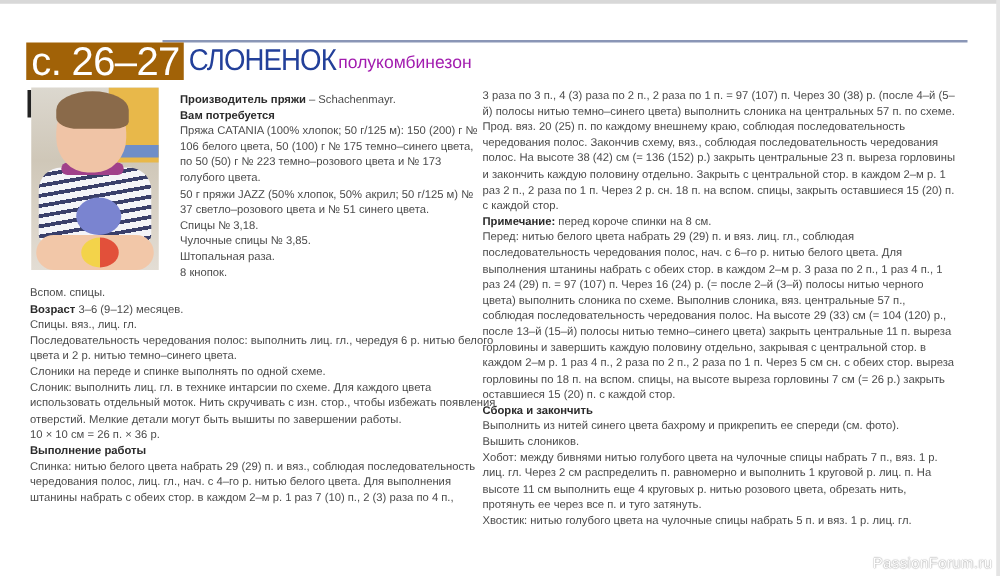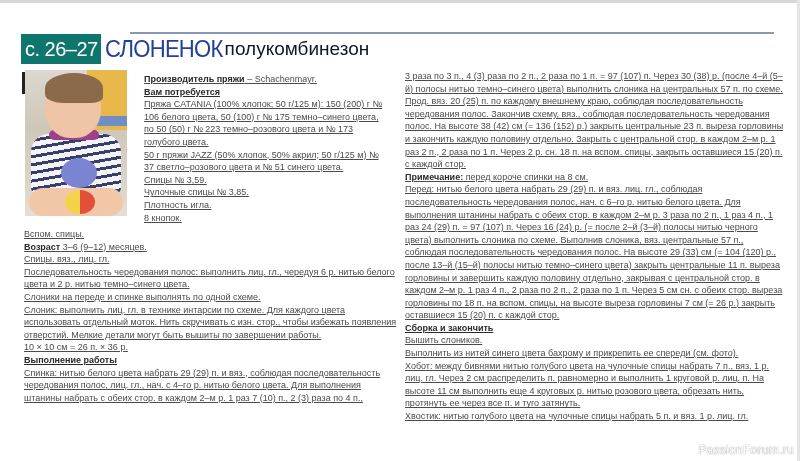--- a/index.html
+++ b/index.html
@@ -6,50 +6,50 @@
   body {
     width:800px; height:461px; overflow:hidden; position:relative;
     background:#ffffff;
     font-family:"Liberation Sans", sans-serif;
     color:#4a4a4a;
   }
   .topbar { position:absolute; left:0; top:0; width:800px; height:3px; background:#d8d8d8; }
   .rightedge { position:absolute; right:0; top:0; width:3px; height:461px; background:#e4e4e4; }
   .header { position:absolute; left:21px; top:34px; height:30px; display:flex; align-items:flex-end; }
   .page-badge {
-    background:#0f766e; color:#ffffff; font-size:20px; line-height:30px;
+    background:#a16207; color:#ffffff; font-size:32px; line-height:30px;
     padding:0 3px 0 4px; letter-spacing:-0.5px;
   }
   .title-main { color:#23409a; font-size:24px; line-height:30px; margin-left:4px; letter-spacing:-0.8px; transform:scaleX(0.92); transform-origin:left bottom; }
-  .title-sub { color:#0f172a; font-size:19px; line-height:30px; margin-left:-8px; padding-bottom:0; }
+  .title-sub { color:#a21caf; font-size:14px; line-height:30px; margin-left:-8px; padding-bottom:0; }
   .header-rule { position:absolute; left:130px; top:32px; width:644px; height:2px; background:#8a96b6; }
   .photo-rule { position:absolute; left:22px; top:72px; width:3px; height:22px; background:#222; }
   .photo {
     position:absolute; left:25px; top:70px; width:102px; height:146px; overflow:hidden;
     background:linear-gradient(180deg,#dcd8cf 0%, #cfc7b8 40%, #e3ddd4 100%);
   }
   .photo .shelf { position:absolute; right:0; top:0; width:40px; height:60px; background:#e8b84a; }
   .photo .shelf2 { position:absolute; right:0; top:46px; width:40px; height:10px; background:#6f8ec8; }
   .photo .head { position:absolute; left:20px; top:6px; width:56px; height:62px; border-radius:48% 48% 45% 45%; background:#f0c4a6; }
   .photo .hair { position:absolute; left:20px; top:3px; width:58px; height:30px; border-radius:50% 50% 20% 30%; background:#8a6a4a; }
   .photo .shirt {
     position:absolute; left:6px; top:64px; width:90px; height:60px; border-radius:18px 18px 6px 6px;
     background:repeating-linear-gradient(170deg,#f4f4f8 0 5px,#3a3f6a 5px 8px);
   }
   .photo .collar { position:absolute; left:24px; top:60px; width:50px; height:10px; border-radius:6px; background:#a0408a; }
   .photo .elephant { position:absolute; left:36px; top:88px; width:36px; height:30px; border-radius:50%; background:#7a84d0; }
   .photo .legs { position:absolute; left:4px; top:118px; width:94px; height:28px; border-radius:14px; background:#f2c7a8; }
   .photo .toy { position:absolute; left:40px; top:120px; width:30px; height:24px; border-radius:50%; background:linear-gradient(90deg,#f3d34a 0 50%,#e2503a 50%); }
 
   .col { position:absolute; font-size:9px; line-height:12.6px; color:#4b4b4b; }
-  .col p { margin:0;text-decoration:underline; }
+  .col p { margin:0; }
   .b { font-weight:bold; color:#2a2a2a; }
   .col-materials { left:144px; top:73px; width:240px; }
   .col-left { left:24px; top:228px; width:375px; }
-  .col-right { left:405px; top:70px; width:380px; }
+  .col-right { left:386px; top:70px; width:380px; }
   .watermark {
     position:absolute; right:6px; top:443px; font-size:12px; color:#ffffff;
     text-shadow: 0 0 1px #9a9a9a, 0 0 1px #9a9a9a;
     letter-spacing:0.3px;
     margin-left:20px;
   }
 </style>
 </head>
 <body>
 
@@ -74,42 +74,42 @@
   <div class="toy"></div>
   <div class="head"></div>
   <div class="hair"></div>
 </div>
 
 <div class="col col-materials">
   <p><span class="b">Производитель пряжи</span><span> – Schachenmayr.</span></p>
   <p class="b">Вам потребуется</p>
   <p>Пряжа CATANIA (100% хлопок; 50 г/125 м): 150 (200) г № 106 белого цвета, 50 (100) г № 175 темно–синего цвета, по 50 (50) г № 223 темно–розового цвета и № 173 голубого цвета.</p>
   <p>50 г пряжи JAZZ (50% хлопок, 50% акрил; 50 г/125 м) № 37 светло–розового цвета и № 51 синего цвета.</p>
-  <p>Спицы № 3,59.</p>
+  <p>Спицы № 3,18.</p>
   <p>Чулочные спицы № 3,85.</p>
-  <p>Плотность игла.</p>
+  <p>Штопальная раза.</p>
   <p>8 кнопок.</p>
 </div>
 
 <div class="col col-left">
   <p>Вспом. спицы.</p>
   <p><span class="b">Возраст</span><span> 3–6 (9–12) месяцев.</span></p>
   <p>Спицы. вяз., лиц. гл.</p>
   <p>Последовательность чередования полос: выполнить лиц. гл., чередуя 6 р. нитью белого цвета и 2 р. нитью темно–синего цвета.</p>
   <p>Слоники на переде и спинке выполнять по одной схеме.</p>
   <p>Слоник: выполнить лиц. гл. в технике интарсии по схеме. Для каждого цвета использовать отдельный моток. Нить скручивать с изн. стор., чтобы избежать появления отверстий. Мелкие детали могут быть вышиты по завершении работы.</p>
   <p>10 × 10 см = 26 п. × 36 р.</p>
   <p class="b">Выполнение работы</p>
   <p>Спинка: нитью белого цвета набрать 29 (29) п. и вяз., соблюдая последовательность чередования полос, лиц. гл., нач. с 4–го р. нитью белого цвета. Для выполнения штанины набрать с обеих стор. в каждом 2–м р. 1 раз 7 (10) п., 2 (3) раза по 4 п.,</p>
 </div>
 
 <div class="col col-right">
   <p>3 раза по 3 п., 4 (3) раза по 2 п., 2 раза по 1 п. = 97 (107) п. Через 30 (38) р. (после 4–й (5–й) полосы нитью темно–синего цвета) выполнить слоника на центральных 57 п. по схеме. Прод. вяз. 20 (25) п. по каждому внешнему краю, соблюдая последовательность чередования полос. Закончив схему, вяз., соблюдая последовательность чередования полос. На высоте 38 (42) см (= 136 (152) р.) закрыть центральные 23 п. выреза горловины и закончить каждую половину отдельно. Закрыть с центральной стор. в каждом 2–м р. 1 раз 2 п., 2 раза по 1 п. Через 2 р. сн. 18 п. на вспом. спицы, закрыть оставшиеся 15 (20) п. с каждой стор.</p>
   <p><span class="b">Примечание:</span><span> перед короче спинки на 8 см.</span></p>
   <p>Перед: нитью белого цвета набрать 29 (29) п. и вяз. лиц. гл., соблюдая последовательность чередования полос, нач. с 6–го р. нитью белого цвета. Для выполнения штанины набрать с обеих стор. в каждом 2–м р. 3 раза по 2 п., 1 раз 4 п., 1 раз 24 (29) п. = 97 (107) п. Через 16 (24) р. (= после 2–й (3–й) полосы нитью черного цвета) выполнить слоника по схеме. Выполнив слоника, вяз. центральные 57 п., соблюдая последовательность чередования полос. На высоте 29 (33) см (= 104 (120) р., после 13–й (15–й) полосы нитью темно–синего цвета) закрыть центральные 11 п. выреза горловины и завершить каждую половину отдельно, закрывая с центральной стор. в каждом 2–м р. 1 раз 4 п., 2 раза по 2 п., 2 раза по 1 п. Через 5 см сн. с обеих стор. выреза горловины по 18 п. на вспом. спицы, на высоте выреза горловины 7 см (= 26 р.) закрыть оставшиеся 15 (20) п. с каждой стор.</p>
   <p class="b">Сборка и закончить</p>
+  <p>Выполнить из нитей синего цвета бахрому и прикрепить ее спереди (см. фото).</p>
   <p>Вышить слоников.</p>
-  <p>Выполнить из нитей синего цвета бахрому и прикрепить ее спереди (см. фото).</p>
   <p>Хобот: между бивнями нитью голубого цвета на чулочные спицы набрать 7 п., вяз. 1 р. лиц. гл. Через 2 см распределить п. равномерно и выполнить 1 круговой р. лиц. п. На высоте 11 см выполнить еще 4 круговых р. нитью розового цвета, обрезать нить, протянуть ее через все п. и туго затянуть.</p>
   <p>Хвостик: нитью голубого цвета на чулочные спицы набрать 5 п. и вяз. 1 р. лиц. гл.</p>
 </div>
 
 <div class="watermark">PassionForum.ru</div>
 
 </body></html>

